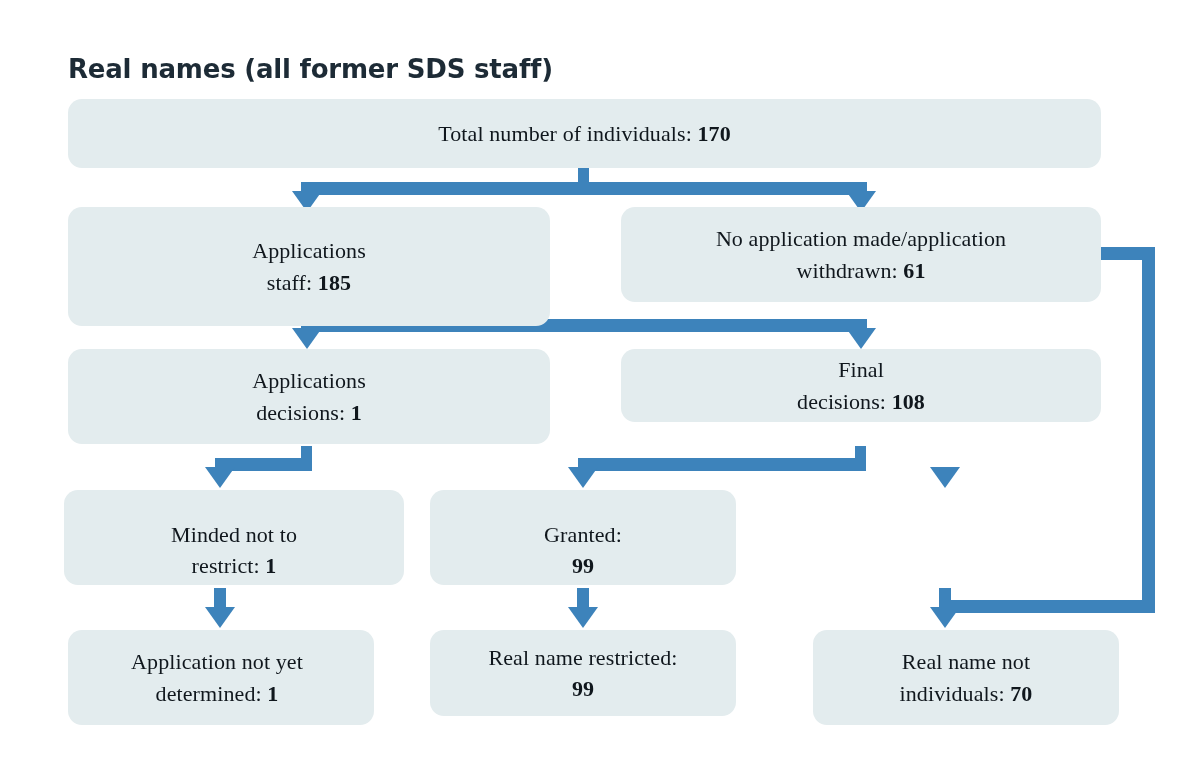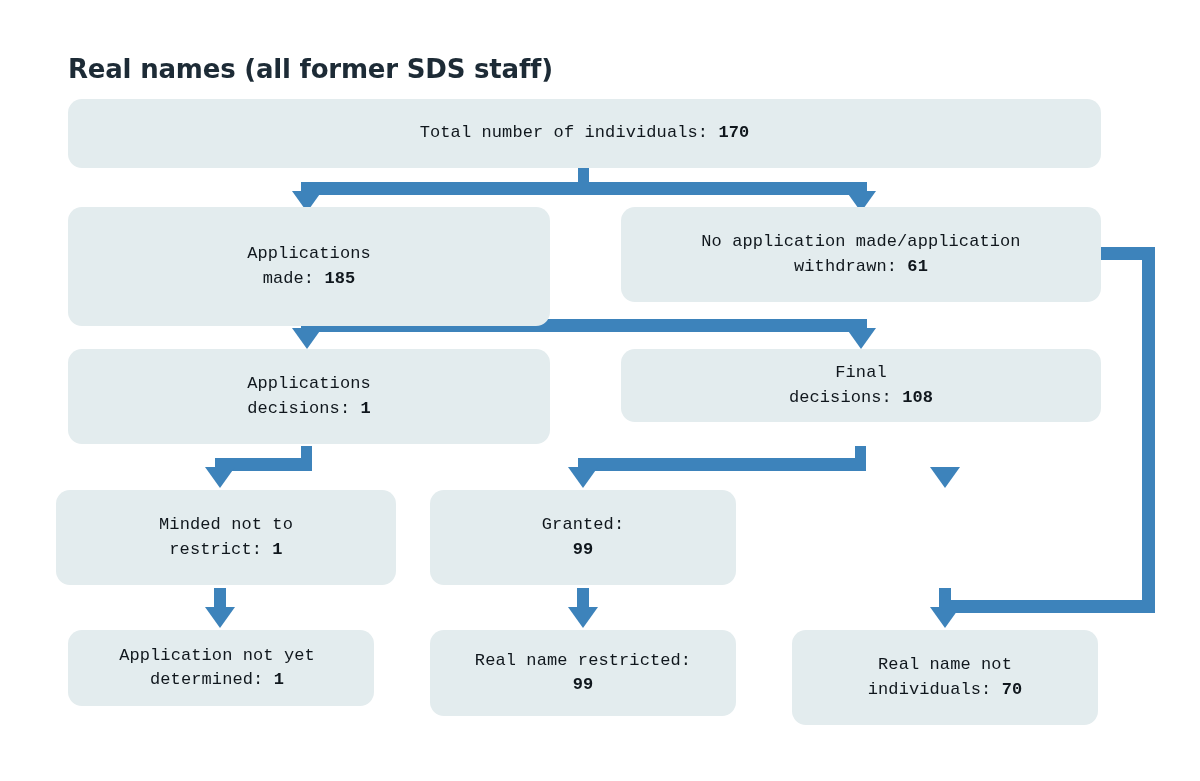--- a/index.html
+++ b/index.html
@@ -41,22 +41,22 @@
     background: #e3ecee;
     border-radius: 14px;
     display: flex;
     align-items: center;
     justify-content: center;
     text-align: center;
     box-sizing: border-box;
     padding: 4px 14px;
   }
   .node-label {
-    font-family: Liberation Mono, monospace;
-    font-size: 17px;
+    font-family: Liberation Serif, serif;
+    font-size: 22px;
     line-height: 1.42;
     color: #10171d;
     letter-spacing: 0.1px;
   }
   .node-label b {
     font-weight: bold;
   }
 </style>
 </head>
 <body>
@@ -118,49 +118,49 @@
       </g>
 
     </g>
   </svg>
 
   <div class="node" style="left:68px; top:99px; width:1033px; height:69px;">
     <div class="node-label"><span>Total number of individuals: </span><b>170</b></div>
   </div>
 
   <div class="node" style="left:68px; top:207px; width:482px; height:119px;">
-    <div class="node-label"><span>Applications</span><br><span>made: </span><b>185</b></div>
+    <div class="node-label"><span>Applications</span><br><span>staff: </span><b>185</b></div>
   </div>
 
   <div class="node" style="left:621px; top:207px; width:480px; height:95px;">
     <div class="node-label"><span>No application made/application</span><br><span>withdrawn: </span><b>61</b></div>
   </div>
 
   <div class="node" style="left:68px; top:349px; width:482px; height:95px;">
     <div class="node-label"><span>Applications</span><br><span>decisions: </span><b>1</b></div>
   </div>
 
   <div class="node" style="left:621px; top:349px; width:480px; height:73px;">
     <div class="node-label"><span>Final</span><br><span>decisions: </span><b>108</b></div>
   </div>
 
-  <div class="node" style="left:56px; top:490px; width:340px; height:95px;">
+  <div class="node" style="left:64px; top:490px; width:340px; height:95px;align-items:flex-end;">
     <div class="node-label"><span>Minded not to</span><br><span>restrict: </span><b>1</b></div>
   </div>
 
-  <div class="node" style="left:430px; top:490px; width:306px; height:95px;">
+  <div class="node" style="left:430px; top:490px; width:306px; height:95px;align-items:flex-end;">
     <div class="node-label"><span>Granted:</span><br><b>99</b></div>
   </div>
 
 
-  <div class="node" style="left:68px; top:630px; width:306px; height:76px;padding-left:6px;">
+  <div class="node" style="left:68px; top:630px; width:306px; height:95px;padding-left:6px;">
     <div class="node-label"><span>Application not yet</span><br><span>determined: </span><b>1</b></div>
   </div>
 
   <div class="node" style="left:430px; top:630px; width:306px; height:86px;">
     <div class="node-label"><span>Real name restricted:</span><br><b>99</b></div>
   </div>
 
-  <div class="node" style="left:792px; top:630px; width:306px; height:95px;">
+  <div class="node" style="left:813px; top:630px; width:306px; height:95px;">
     <div class="node-label"><span>Real name not</span><br><span>individuals: </span><b>70</b></div>
   </div>
 
 </div>
 
 </body></html>

